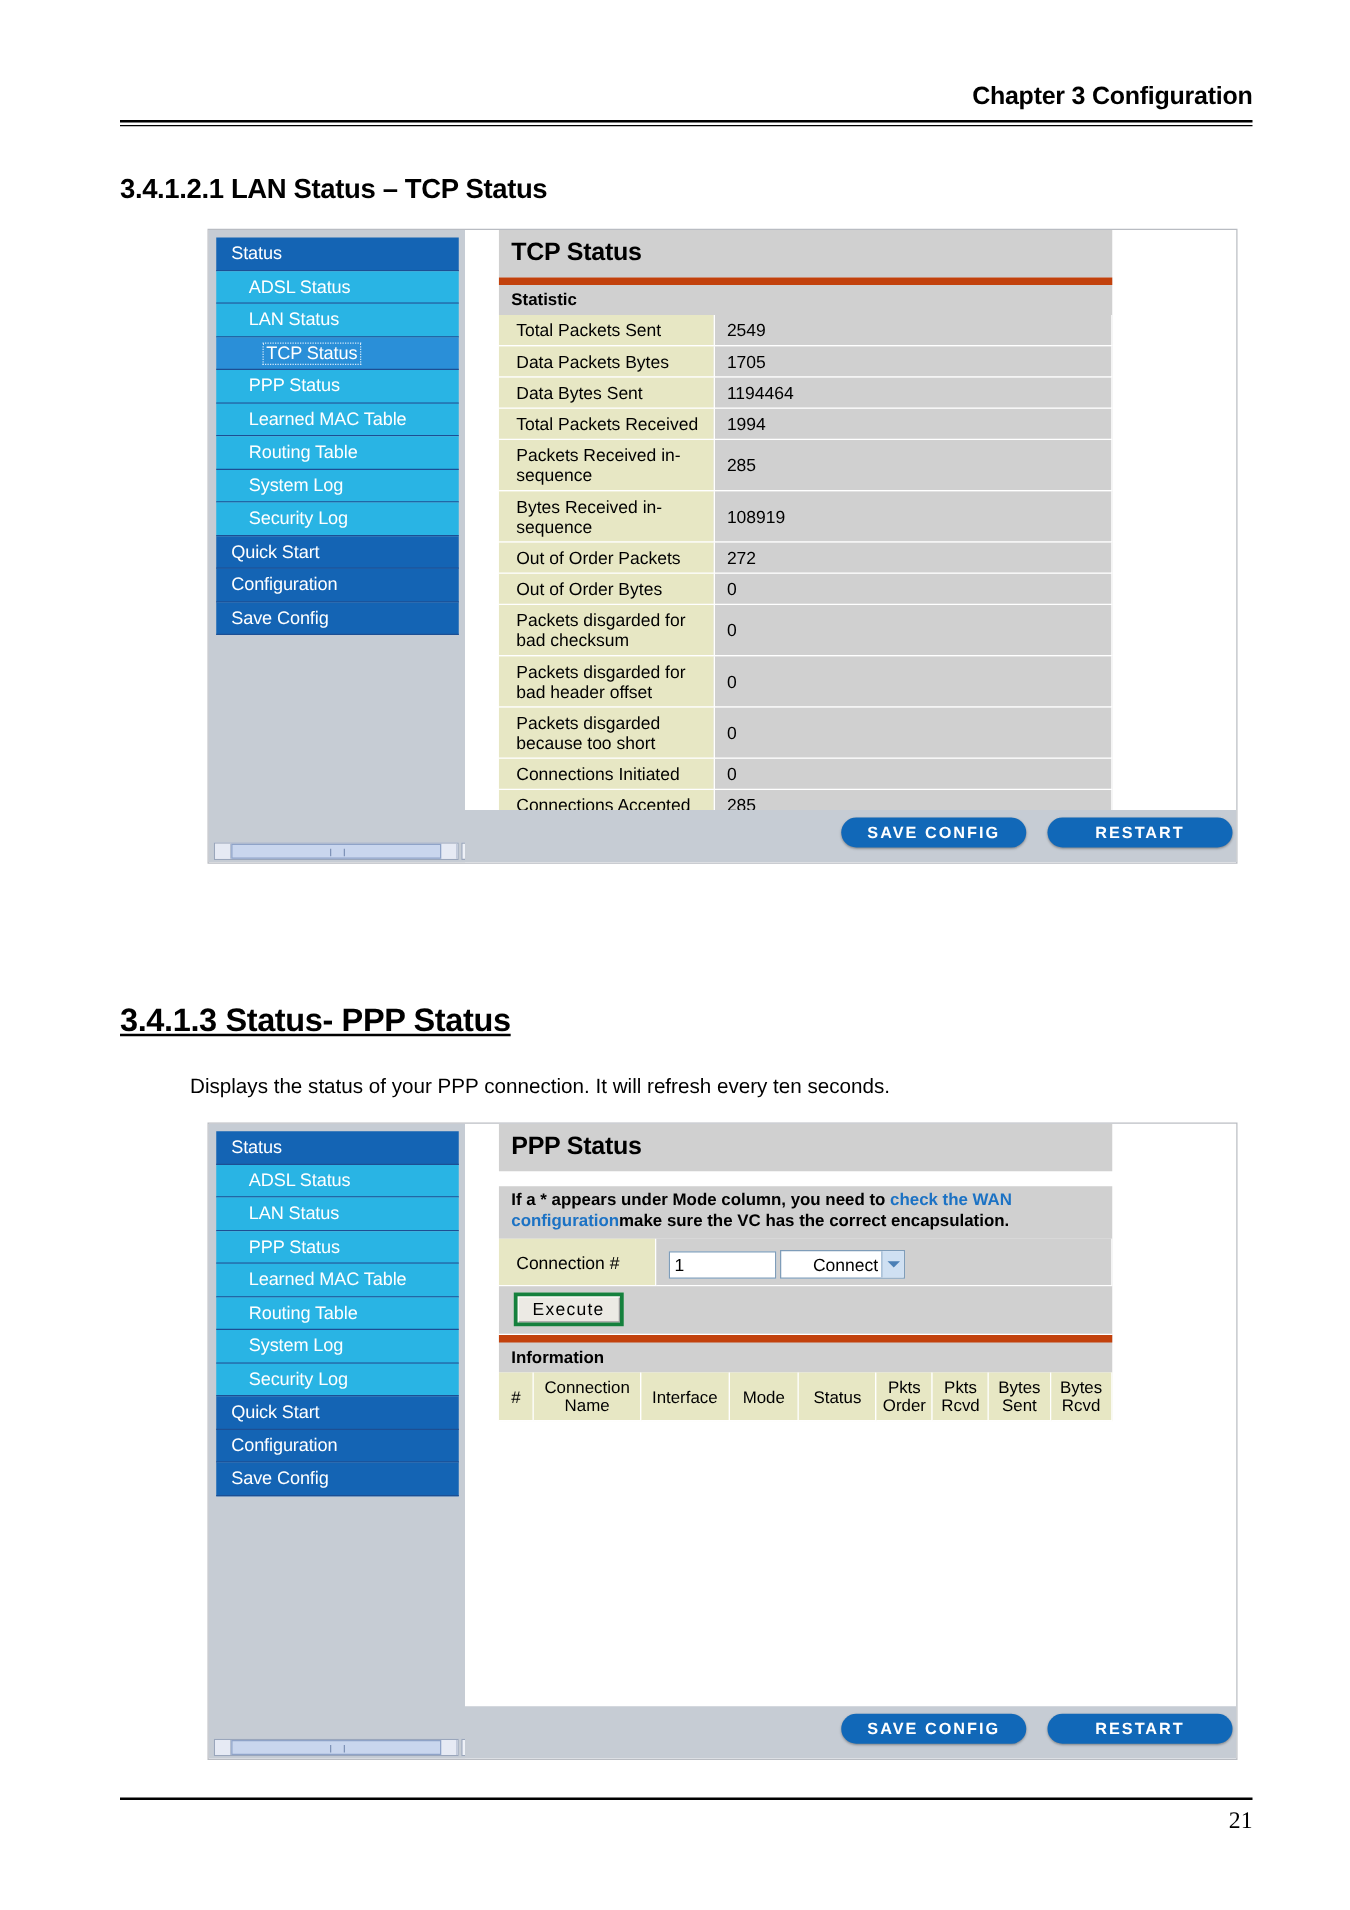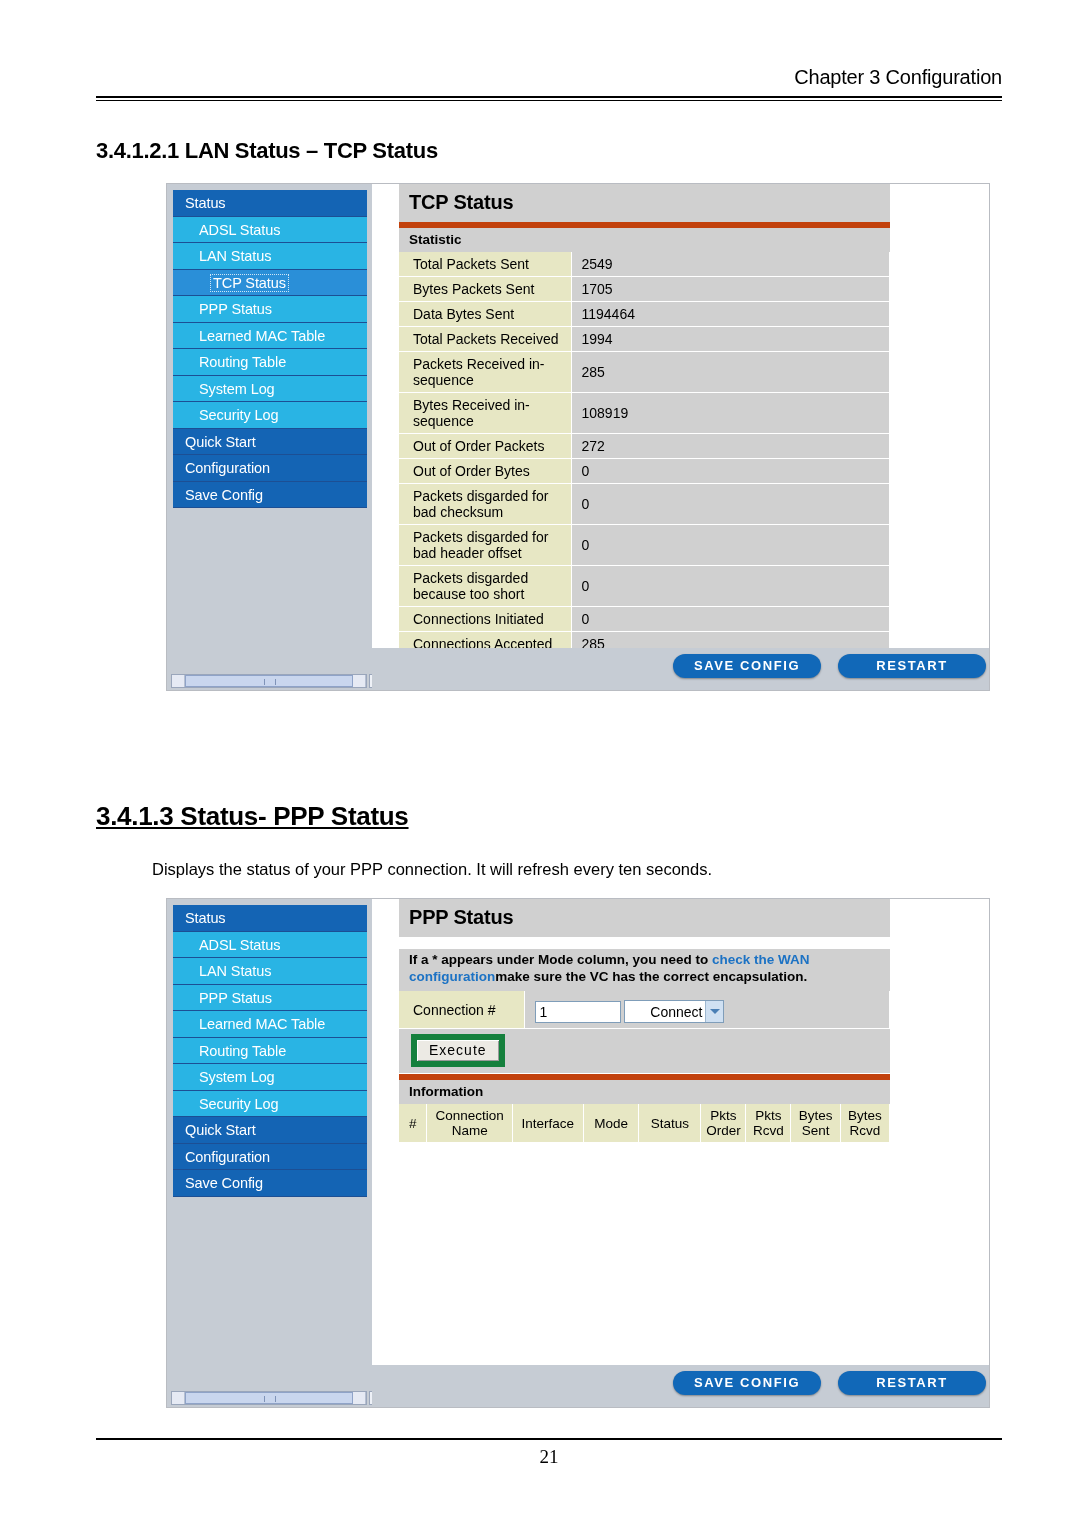--- a/index.html
+++ b/index.html
@@ -15,38 +15,38 @@
   }
 
   
   .page { position: relative; width: 1080px; height: 1528px; }
 
   .running-head {
     position: absolute;
     left: 96px; top: 66px; width: 906px;
     text-align: right;
     font-size: 20px;
-    font-weight: normal;
+    font-weight: bold;
     letter-spacing: -0.2px;
   }
   .rule-top {
     position: absolute;
     left: 96px; top: 96px; width: 906px; height: 5px;
     border-top: 2.5px solid #000;
     border-bottom: 1.6px solid #000;
   }
   .rule-bottom {
     position: absolute;
     left: 96px; top: 1438px; width: 906px; height: 0;
     border-top: 2.6px solid #000;
   }
   .page-number {
     position: absolute;
     left: 96px; top: 1446px; width: 906px;
-    text-align: center;
+    text-align: right;
     font-family: "Liberation Serif", serif;
     font-size: 19px;
   }
 
   .h-sub {
     position: absolute;
     left: 96px; top: 120px;
     font-size: 22px;
     font-weight: bold;
     letter-spacing: -0.3px;
@@ -199,21 +199,21 @@
   }
   .selbox .arrow::after {
     content: "";
     position: absolute; left: 4px; top: 8px;
     border-left: 5px solid transparent;
     border-right: 5px solid transparent;
     border-top: 5px solid #4a7fb5;
   }
   .btn-exec {
     display: inline-block;
-    border: 6px solid #15803d;
+    border: 3px solid #15803d;
     background: #eceae4;
     box-shadow: inset 1px 1px 0 #ffffff, inset -1px -1px 0 #9a9a9a;
     font-size: 14px;
     padding: 2px 12px 3px 12px;
     letter-spacing: 1px;
   }
   .exec-row { background: #d0d0d0; padding: 5px 10px 6px 12px; border-bottom: 1.5px solid #fff; }
 
   
   table.info { border-collapse: collapse; width: 100%; table-layout: fixed; }
@@ -338,21 +338,21 @@
       <div class="panel">
         <div class="panel-title">TCP Status</div>
         <div class="section-head">Statistic</div>
         <table class="stat">
           <tbody id="tcp-rows">
               <tr>
                 <td class="k">Total Packets Sent</td>
                 <td class="v">2549</td>
               </tr>
               <tr>
-                <td class="k">Bytes Packets Sent</td>
+                <td class="k">Data Packets Bytes</td>
                 <td class="v">1705</td>
               </tr>
               <tr>
                 <td class="k">Data Bytes Sent</td>
                 <td class="v">1194464</td>
               </tr>
               <tr>
                 <td class="k">Total Packets Received</td>
                 <td class="v">1994</td>
               </tr>

